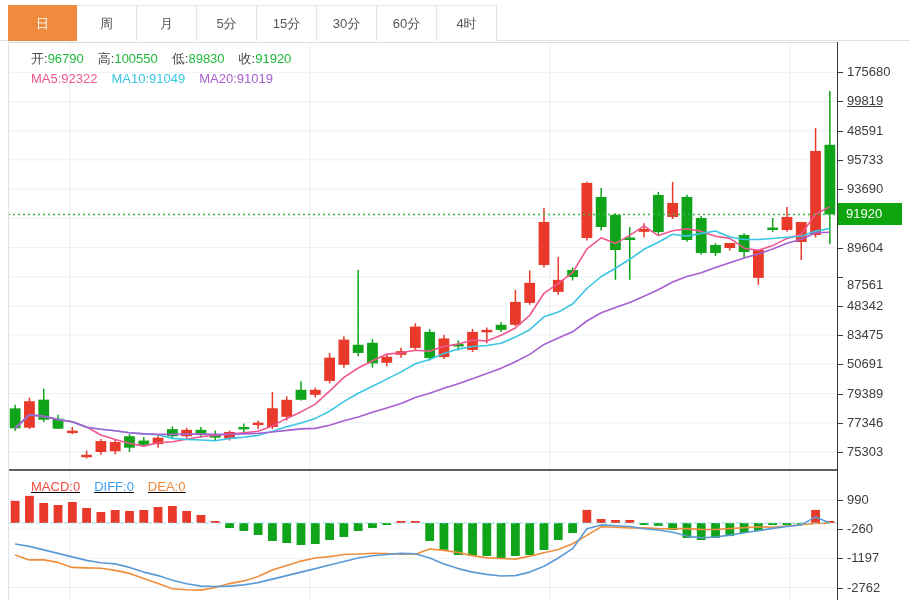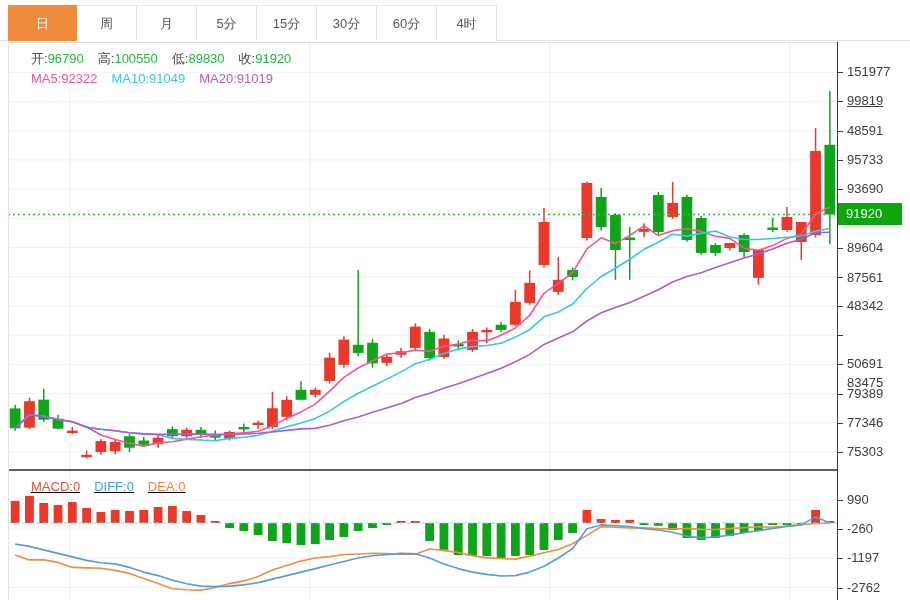--- a/index.html
+++ b/index.html
@@ -252,37 +252,37 @@
         <line x1="0" x2="829" y1="172.40080160320642" y2="172.40080160320642" stroke="#3cb347" stroke-width="1.5" stroke-dasharray="2 3"></line>
         <line x1="0" x2="829" y1="428" y2="428" stroke="#2b2b2b" stroke-width="1.5"></line>
       </svg>
     <div class="chart-border-top"></div>
     <div class="chart-border-left"></div>
     <div class="legend" id="ohlc-legend"><span class="item"><span class="lab">开:</span><span class="val" style="color: rgb(31, 184, 60);">96790</span></span><span class="item"><span class="lab">高:</span><span class="val" style="color: rgb(31, 184, 60);">100550</span></span><span class="item"><span class="lab">低:</span><span class="val" style="color: rgb(31, 184, 60);">89830</span></span><span class="item"><span class="lab">收:</span><span class="val" style="color: rgb(31, 184, 60);">91920</span></span></div>
     <div class="legend" id="ma-legend"><span class="item"><span class="lab" style="color: rgb(240, 86, 143);">MA5:</span><span class="val" style="color: rgb(240, 86, 143);">92322</span></span><span class="item"><span class="lab" style="color: rgb(56, 198, 227);">MA10:</span><span class="val" style="color: rgb(56, 198, 227);">91049</span></span><span class="item"><span class="lab" style="color: rgb(167, 95, 209);">MA20:</span><span class="val" style="color: rgb(167, 95, 209);">91019</span></span></div>
     <div class="legend" id="macd-legend"><span class="item"><span class="lab" style="color: rgb(240, 76, 62);">MACD:</span><span class="val" style="color: rgb(240, 76, 62);">0</span></span><span class="item"><span class="lab" style="color: rgb(63, 157, 240);">DIFF:</span><span class="val" style="color: rgb(63, 157, 240);">0</span></span><span class="item"><span class="lab" style="color: rgb(240, 136, 58);">DEA:</span><span class="val" style="color: rgb(240, 136, 58);">0</span></span></div>
     <div class="axis-col" id="axis-col">
         <div class="tick-dash" style="top: 30.2774px;"></div>
-        <div class="tick-label" style="top: 22.2774px;">151977</div>
+        <div class="tick-label" style="top: 22.2774px;">175680</div>
         <div class="tick-dash" style="top: 59.4826px;"></div>
         <div class="tick-label" style="top: 51.4826px; text-decoration: underline;">99819</div>
         <div class="tick-dash" style="top: 88.6878px;"></div>
         <div class="tick-label" style="top: 80.6878px;">48591</div>
         <div class="tick-dash" style="top: 117.893px;"></div>
         <div class="tick-label" style="top: 109.893px;">95733</div>
         <div class="tick-dash" style="top: 147.098px;"></div>
         <div class="tick-label" style="top: 139.098px;">93690</div>
         <div class="tick-dash" style="top: 205.509px;"></div>
         <div class="tick-label" style="top: 197.509px;">89604</div>
         <div class="tick-dash" style="top: 234.714px;"></div>
-        <div class="tick-label" style="top: 228px;">87561</div>
+        <div class="tick-label" style="top: 235px;">87561</div>
         <div class="tick-dash" style="top: 263.919px;"></div>
         <div class="tick-label" style="top: 255.919px;">48342</div>
         <div class="tick-dash" style="top: 293.124px;"></div>
-        <div class="tick-label" style="top: 285.124px; margin-top: 48px;">83475</div>
+        <div class="tick-label" style="top: 285.124px;">83475</div>
         <div class="tick-dash" style="top: 322.329px;"></div>
         <div class="tick-label" style="top: 314.329px;">50691</div>
         <div class="tick-dash" style="top: 351.535px;"></div>
         <div class="tick-label" style="top: 343.535px;">79389</div>
         <div class="tick-dash" style="top: 380.74px;"></div>
         <div class="tick-label" style="top: 372.74px;">77346</div>
         <div class="tick-dash" style="top: 409.945px;"></div>
         <div class="tick-label" style="top: 401.945px;">75303</div>
         <div class="tick-dash" style="top: 457.86px;"></div>
         <div class="tick-label" style="top: 449.86px;">990</div>

